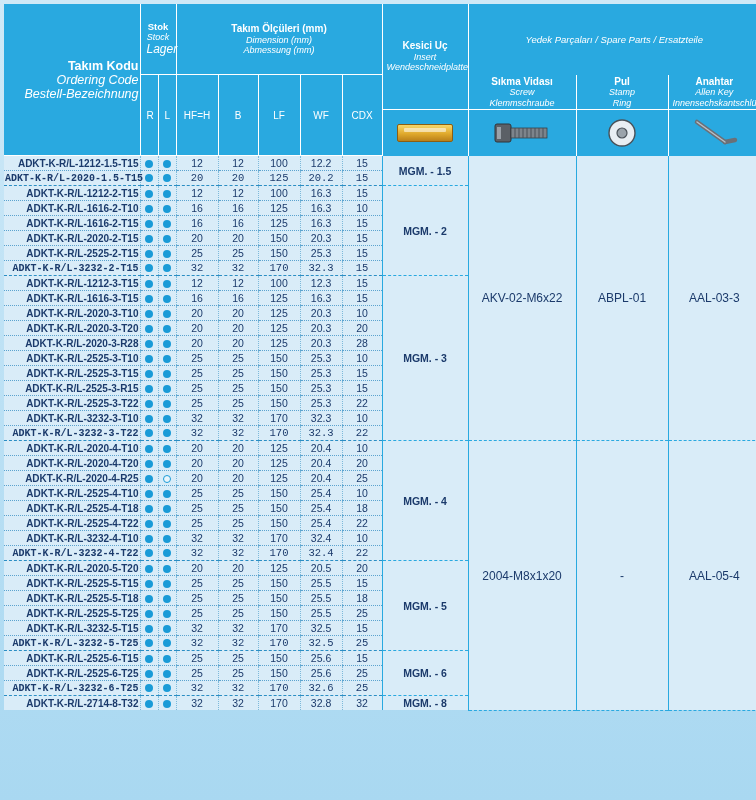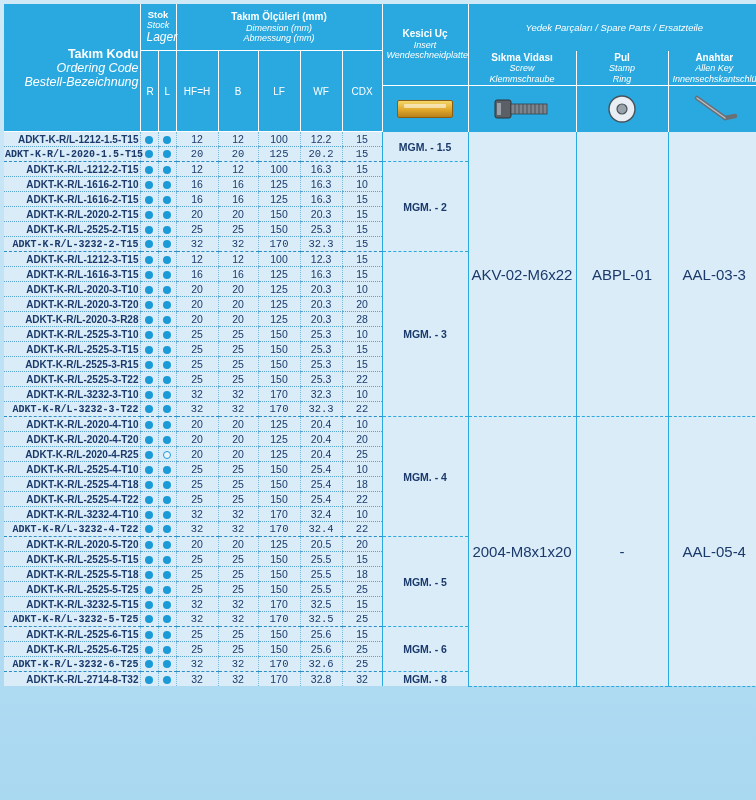--- a/index.html
+++ b/index.html
@@ -61,21 +61,21 @@
   .code-header .t1 { font-weight: bold; font-size: 12.5px; display:block; }
   .code-header .t2 { font-style: italic; font-size: 12.5px; display:block; }
   .code-header .t3 { font-style: italic; font-size: 12.5px; display:block; }
   .dim-group-head {
     background: #29a9e0;
     color: #ffffff;
     text-align: center;
     border-left: 1px solid #ffffff;
     border-bottom: 1px solid #ffffff;
     line-height: 1.15;
-    padding: 7px;
+    padding: 19px;
   }
   .dim-group-head .t1 { font-weight: bold; font-size: 10px; display:block;}
   .dim-group-head .t2 { font-style: italic; font-size: 9px; display:block;}
   .dim-group-head .t3 { font-style: italic; font-size: 9px; display:block;}
   .stock-head {
     background: #29a9e0;
     color: #ffffff;
     text-align: center;
     border-left: 1px solid #ffffff;
     border-bottom: 1px solid #ffffff;
@@ -137,21 +137,21 @@
     text-align: center;
     font-size: 10.5px;
     font-weight: bold;
     color: #1b3a6b;
     background: #d9ecf8;
     border-left: 1px solid #29a9e0;
     border-bottom: 1px dashed #29a9e0;
   }
   td.spare {
     text-align: center;
-    font-size: 15px;
+    font-size: 12px;
     color: #1b3a6b;
     background: #d9ecf8;
     border-left: 1px solid #29a9e0;
     border-bottom: 1px dashed #29a9e0;
   }
   tr.grp-end td.code,
   tr.grp-end td.num,
   tr.grp-end td.dot {
     border-bottom: 1px dashed #2b8ec4;
     font-family: Liberation Mono, monospace;

